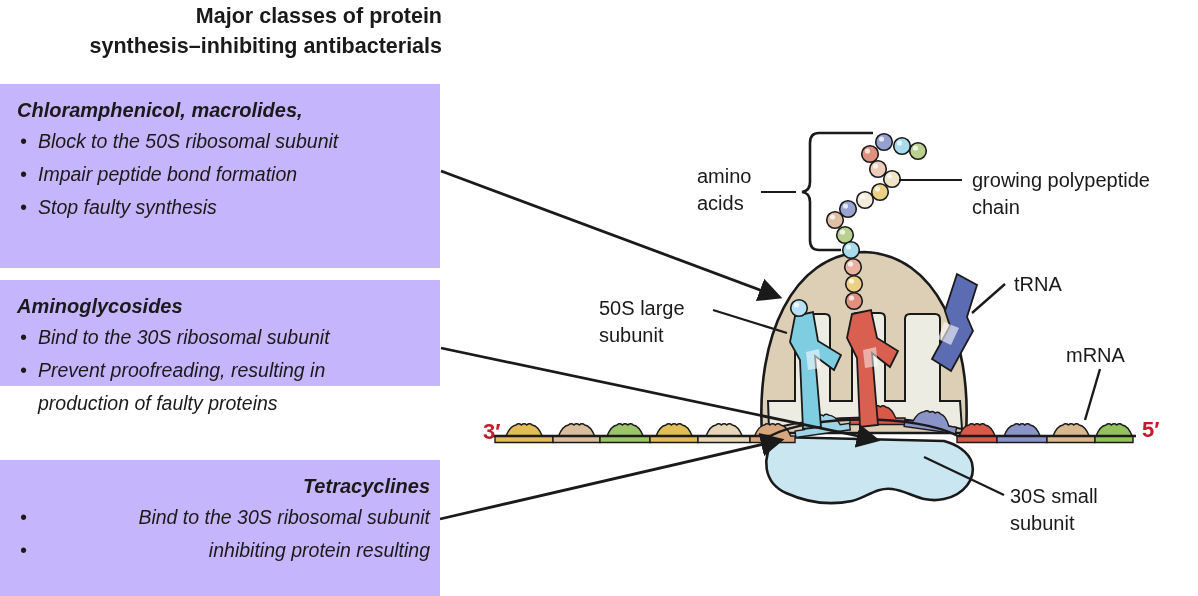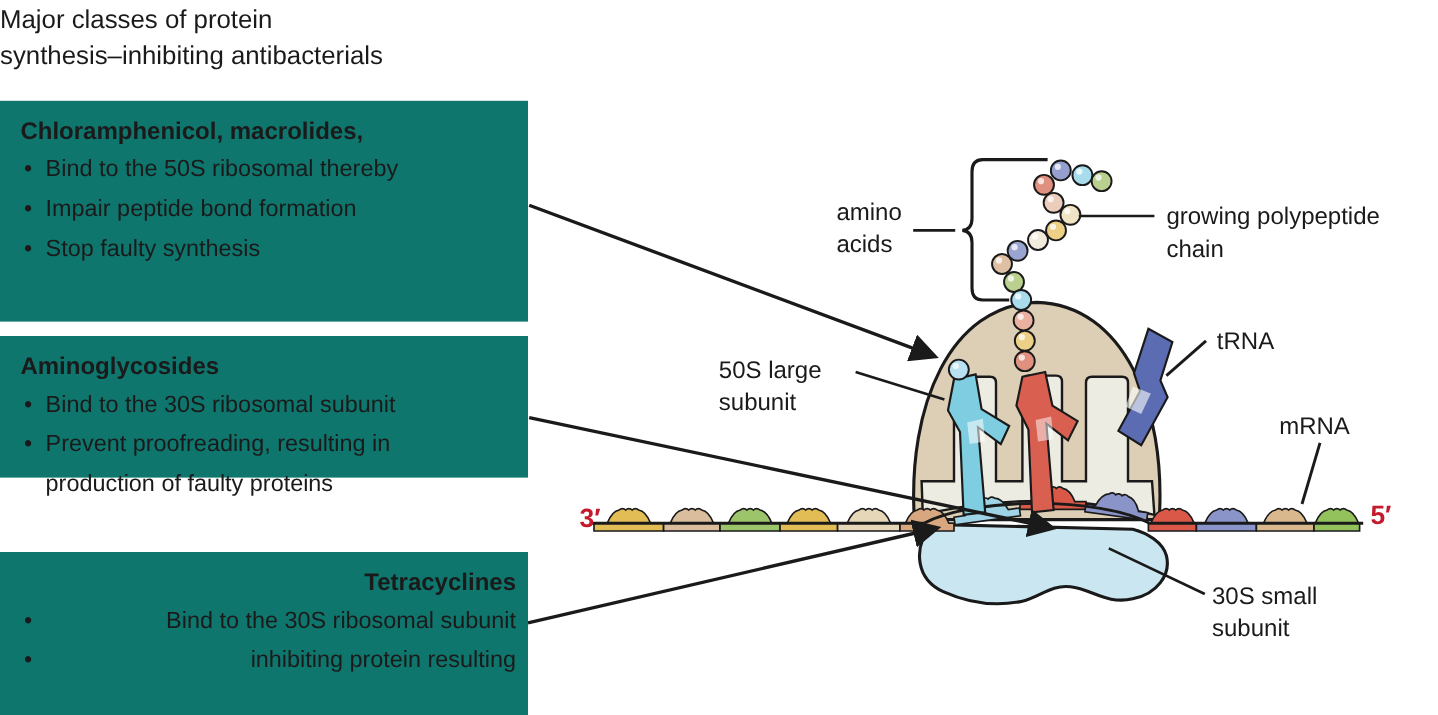--- a/index.html
+++ b/index.html
@@ -1,32 +1,32 @@
 <!DOCTYPE html>
 <html><head>
 <meta charset="utf-8">
 <style>
   html,body{margin:0;padding:0;}
   body{
     width:1198px;height:596px;position:relative;background:#ffffff;
     font-family:"Liberation Sans",sans-serif;color:#1a1a1a;overflow:hidden;
   }
   .title{
-    position:absolute;top:1px;left:0;width:442px;text-align:left;
-    font-weight:normal;font-size:21.5px;line-height:30px;
+    position:absolute;top:1px;left:0;width:442px;text-align:right;
+    font-weight:bold;font-size:21.5px;line-height:30px;
   }
   .panel{
     position:absolute;left:0;width:440px;box-sizing:border-box;
-    padding:12px 10px 0 17px;background:#0f766e;
+    padding:12px 10px 0 17px;background:#c4b5fd;font-style:italic;
   }
   .panel .hd{font-weight:bold;font-size:20px;line-height:29px;}
   .panel .li{position:relative;padding-left:21px;font-size:19.5px;line-height:33px;}
   .panel .blt{position:absolute;left:3px;top:0;}
   #box1{top:84px;height:184px;}
-  #box2{top:280px;height:118px;}
+  #box2{top:280px;height:106px;}
   #box3{top:460px;height:148px;text-align:right;}
   svg{position:absolute;top:0;left:0;}
   svg text{font-family:"Liberation Sans",sans-serif;font-size:20px;fill:#1a1a1a;}
   svg text.prime{font-size:22px;font-weight:bold;fill:#c41a2d;}
 </style>
 </head>
 <body>
 
 <svg id="dia" width="1198" height="596" viewBox="0 0 1198 596">
   <defs>
@@ -138,21 +138,21 @@
   <div>Major classes of protein</div>
   <div>synthesis–inhibiting antibacterials</div>
 </div>
 
 <div class="panel" id="box1">
   <div class="hd">
     <div>Chloramphenicol, macrolides,</div>
   </div>
   <div class="li">
     <span class="blt">•</span>
-    <div>Bind to the 50S ribosomal thereby</div>
+    <div>Block to the 50S ribosomal subunit</div>
   </div>
   <div class="li">
     <span class="blt">•</span>
     <div>Impair peptide bond formation</div>
   </div>
   <div class="li">
     <span class="blt">•</span>
     <div>Stop faulty synthesis</div>
   </div>
 </div>

